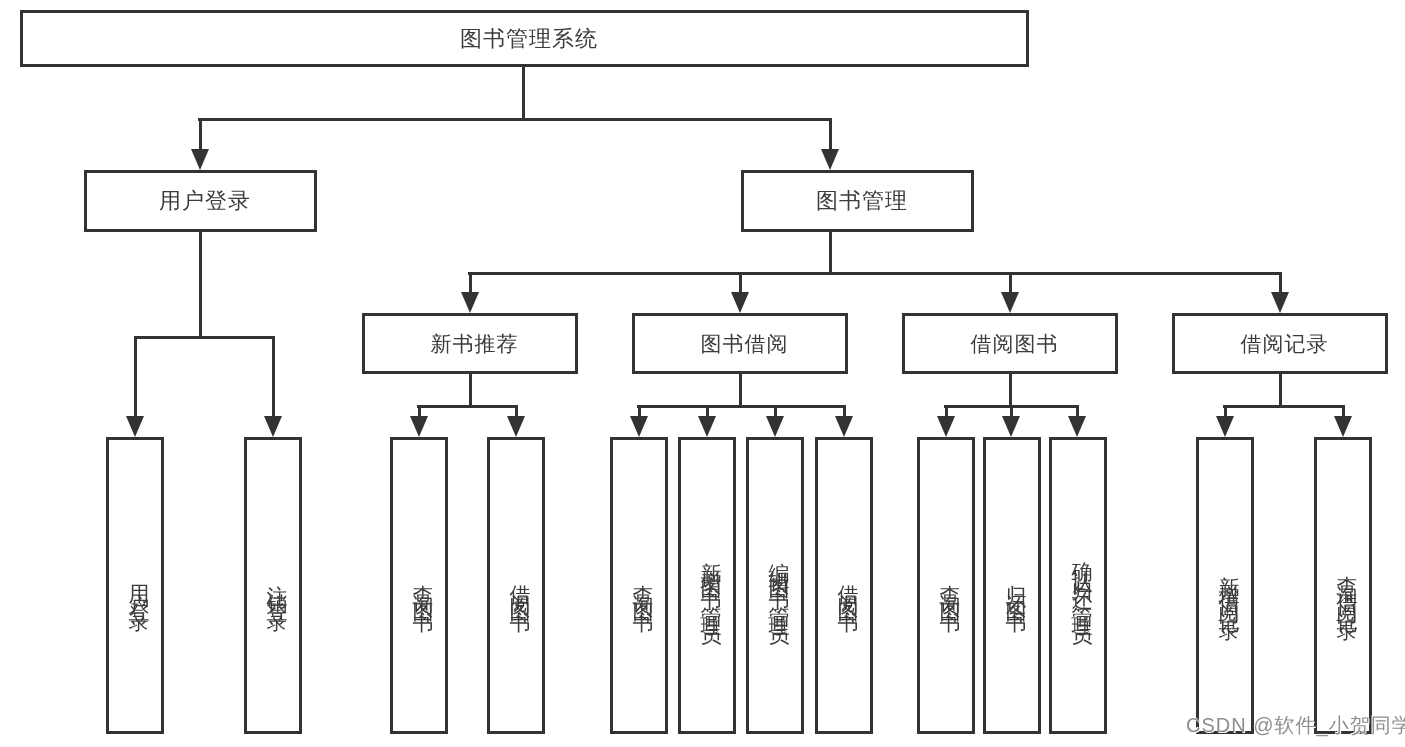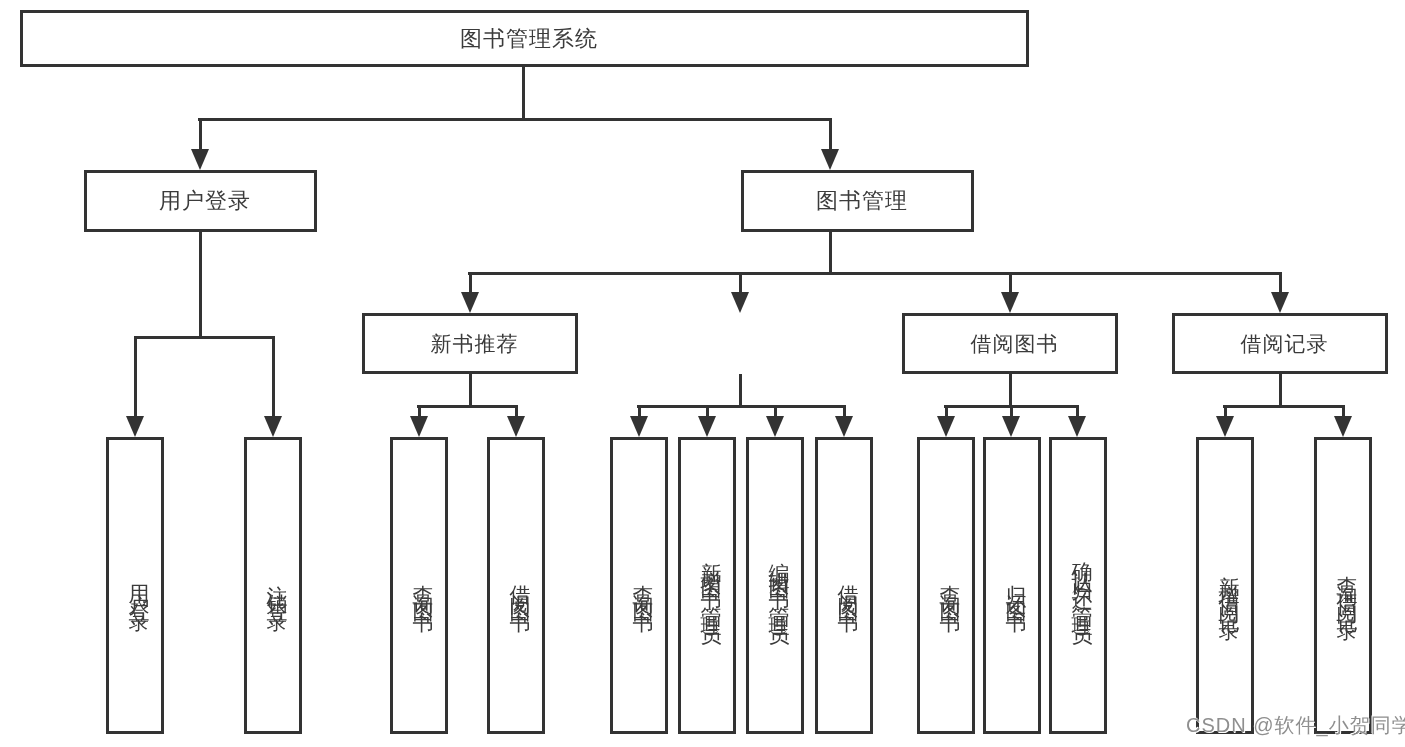--- a/index.html
+++ b/index.html
@@ -103,20 +103,23 @@
   <div class="vline" style="left:739px; top:272px; height:24px;"></div>
   <div class="arrow" style="left:731px; top:292px;"></div>
   <div class="vline" style="left:1009px; top:272px; height:24px;"></div>
   <div class="arrow" style="left:1001px; top:292px;"></div>
   <div class="vline" style="left:1279px; top:272px; height:24px;"></div>
   <div class="arrow" style="left:1271px; top:292px;"></div>
 
   <div class="box lv2" style="left:362px; top:313px; width:216px; height:61px;">
     <span class="hlabel">新书推荐</span>
   </div>
+  <div class="box lv2" style="left:632px; top:313px; width:216px; height:61px;">
+    <span class="hlabel">图书借阅</span>
+  </div>
   <div class="box lv2" style="left:902px; top:313px; width:216px; height:61px;">
     <span class="hlabel">借阅图书</span>
   </div>
   <div class="box lv2" style="left:1172px; top:313px; width:216px; height:61px;">
     <span class="hlabel">借阅记录</span>
   </div>
 
   <div class="vline" style="left:469px; top:374px; height:34px;"></div>
   <div class="hline" style="left:417px; top:405px; width:101px;"></div>
   <div class="vline" style="left:418px; top:405px; height:14px;"></div>

